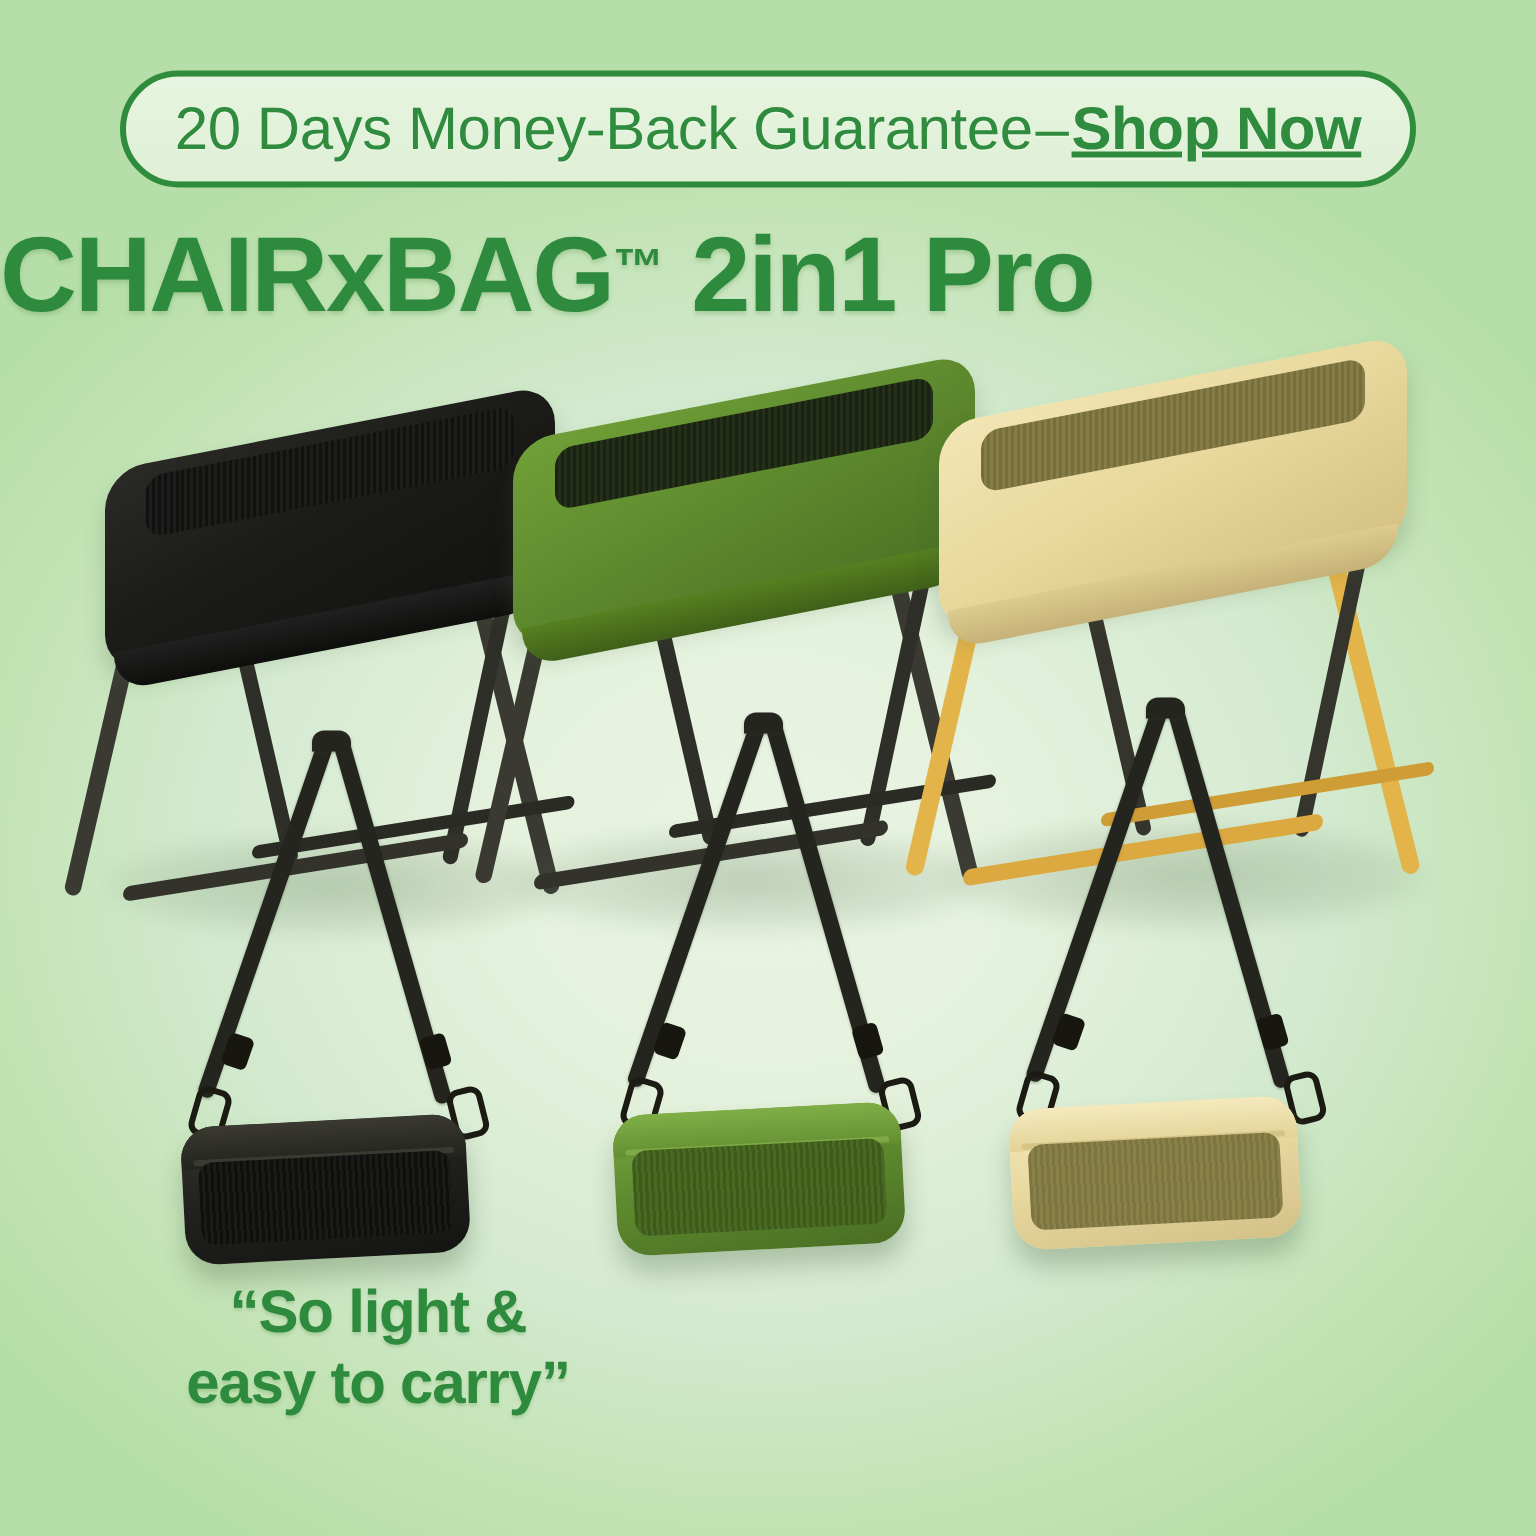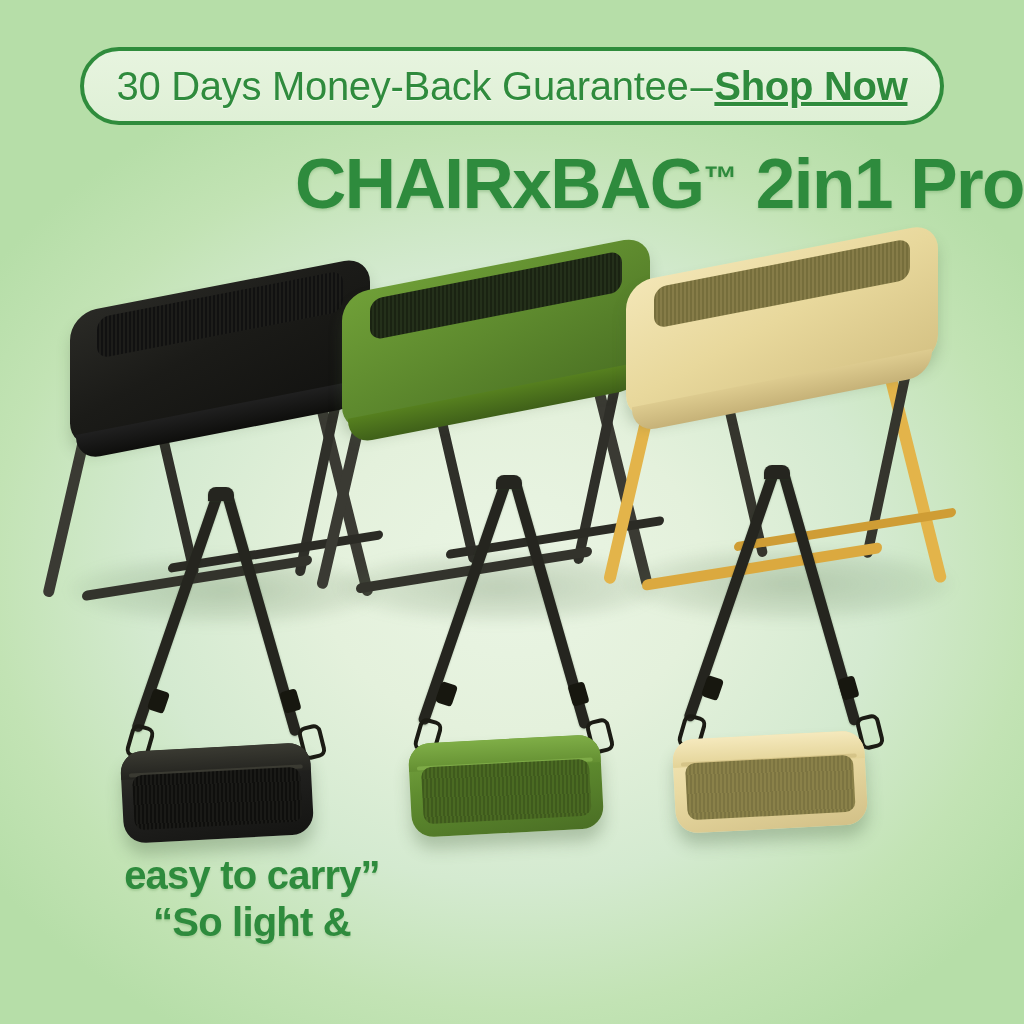--- a/index.html
+++ b/index.html
@@ -25,21 +25,21 @@
   }
   .pill-text{
     font-size:40px;color:#2f8b3d;white-space:nowrap;letter-spacing:-0.3px;
     text-shadow:0 1px 0 #f2faec;
   }
   .pill-text .bold{font-weight:bold;text-decoration:underline;}
   .pill-text .dash{padding:0 2px;}
 
   
   .headline{
-    position:absolute;left:0;top:143px;width:1024px;text-align:right;
+    position:absolute;left:0;top:143px;width:1024px;text-align:left;
     font-size:71px;font-weight:bold;color:#2e8b3d;letter-spacing:-1.5px;
     text-shadow:0 2px 3px rgba(120,170,110,.45);
     white-space:nowrap;
   }
   .headline .tm{font-size:34px;vertical-align:18px;letter-spacing:0;}
 
   
   .scene{position:absolute;left:0;top:215px;width:1024px;height:640px;}
 
   .stool{position:absolute;}
@@ -103,21 +103,21 @@
     letter-spacing:-0.2px;
   }
 </style>
 </head>
 <body>
 
 <div class="stage">
 
   <div class="pill">
     <div class="pill-text">
-      <span>30 Days Money-Back Guarantee</span><span class="dash">–</span><span class="bold">Shop Now</span>
+      <span>20 Days Money-Back Guarantee</span><span class="dash">–</span><span class="bold">Shop Now</span>
     </div>
   </div>
 
   <div class="headline">
     <span>CHAIRxBAG</span><span class="tm">™</span><span> 2in1 Pro</span>
   </div>
 
   <div class="scene">
 
     <div class="stool" style="left:60px;top:40px;width:330px;height:380px;">
@@ -207,19 +207,19 @@
         <div class="bag-zip" style="background:#c9b679;"></div>
         <div class="bag-panel" style="background:repeating-linear-gradient(90deg,#7c7441 0 2px,#8a8149 2px 4px);"></div>
       </div>
     </div>
 
   </div>
 
   <div class="quotes">
     <div class="quote-col left">
       <div class="quote-text">
+        <div>“So light &amp;</div>
         <div>easy to carry”</div>
-        <div>“So light &amp;</div>
       </div>
     </div>
   </div>
 
 </div>
 
 </body></html>

